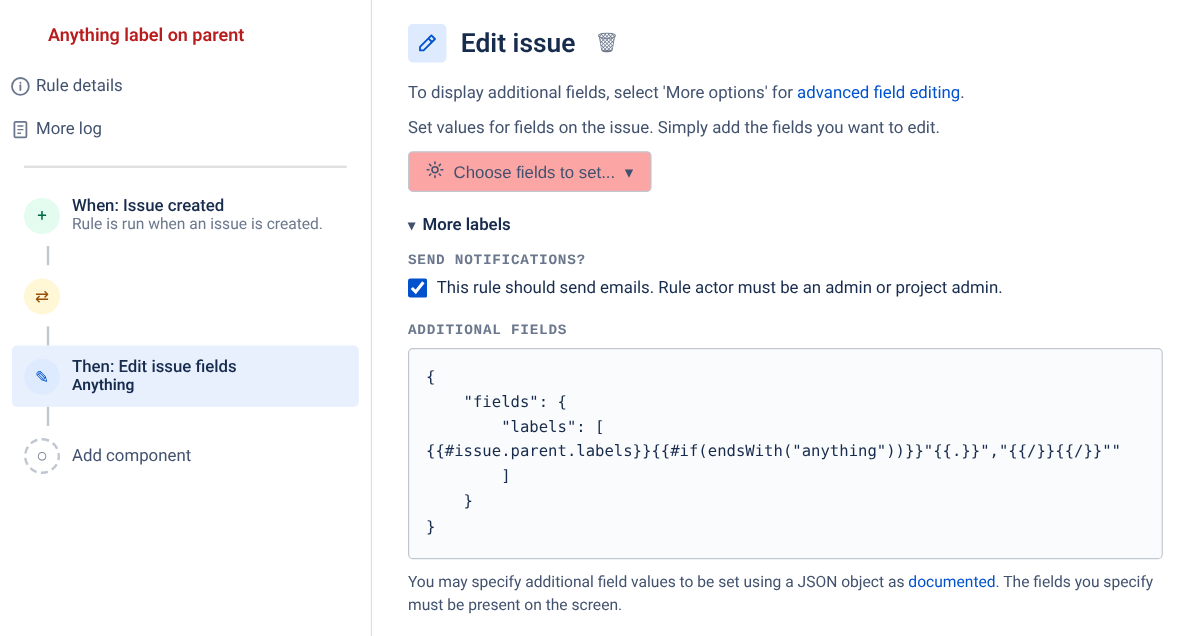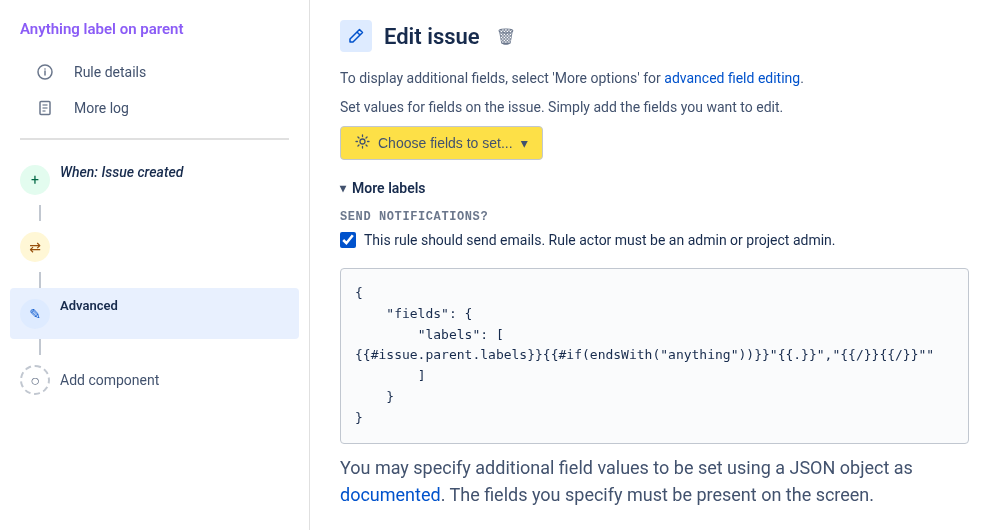--- a/index.html
+++ b/index.html
@@ -19,28 +19,29 @@
       min-width: 310px;
       border-right: 1px solid #e0e0e0;
       padding: 20px 0;
       display: flex;
       flex-direction: column;
       gap: 4px;
     }
     .sidebar-title {
       font-size: 15px;
       font-weight: 600;
-      color: #8b5cf6;
+      color: #b91c1c;
       padding: 0 20px 14px 20px;
+      margin-left: 20px;
     }
     .sidebar-nav-item {
       display: flex;
       align-items: center;
-      gap: 20px;
-      padding: 7px 36px;
+      gap: 4px;
+      padding: 7px 8px;
       cursor: pointer;
       color: #42526e;
       font-size: 14px;
     }
     .sidebar-nav-icon {
       width: 18px;
       height: 18px;
       display: flex;
       align-items: center;
       justify-content: center;
@@ -94,21 +95,20 @@
       margin-top: 1px;
     }
     .step-icon.green { background: #e3fcef; color: #006644; }
     .step-icon.yellow { background: #fff7d6; color: #974F0C; }
     .step-icon.blue { background: #deebff; color: #0052cc; }
     .step-content {}
     .step-title {
       font-size: 14px;
       font-weight: 500;
       color: #172b4d;
-      font-style: italic;
     }
     .step-subtitle {
       font-size: 13px;
       color: #6b778c;
     }
     .step-subtitle.bold {
       font-weight: 600;
       color: #172b4d;
     }
 
@@ -182,21 +182,21 @@
     }
 
     
     .choose-fields-btn {
       display: inline-flex;
       align-items: center;
       gap: 8px;
       padding: 7px 14px;
       border: 1px solid #c1c7d0;
       border-radius: 4px;
-      background: #fde047;
+      background: #fca5a5;
       cursor: pointer;
       font-size: 14px;
       color: #42526e;
       margin-bottom: 20px;
     }
 
     
     .more-options-toggle {
       display: flex;
       align-items: center;
@@ -248,21 +248,21 @@
       font-size: 13px;
       color: #172b4d;
       min-height: 140px;
       white-space: pre-wrap;
       word-break: break-all;
       line-height: 1.6;
       margin-bottom: 10px;
     }
 
     .footer-note {
-      font-size: 18px;
+      font-size: 13px;
       color: #42526e;
       line-height: 1.5;
     }
   </style>
 </head>
 <body>
 
 <aside class="sidebar">
   <div class="sidebar-title">Anything label on parent</div>
 
@@ -291,37 +291,39 @@
 
   <hr class="sidebar-divider">
 
   <div class="rule-steps">
 
     <div class="step-wrapper">
       <div class="step-item">
         <div class="step-icon green">+</div>
         <div class="step-content">
           <div class="step-title">When: Issue created</div>
+          <div class="step-subtitle">Rule is run when an issue is created.</div>
         </div>
       </div>
       <div class="step-connector"></div>
     </div>
 
     <div class="step-wrapper">
       <div class="step-item">
         <div class="step-icon yellow">⇄</div>
       </div>
       <div class="step-connector"></div>
     </div>
 
     <div class="step-wrapper">
       <div class="step-item active">
         <div class="step-icon blue">✎</div>
         <div class="step-content">
-          <div class="step-subtitle bold">Advanced</div>
+          <div class="step-title">Then: Edit issue fields</div>
+          <div class="step-subtitle bold">Anything</div>
         </div>
       </div>
       <div class="step-connector"></div>
     </div>
 
     <div class="add-component">
       <div class="add-component-circle">○</div>
       <span>Add component</span>
     </div>
   </div>
@@ -365,20 +367,21 @@
   </div>
 
   
   <div class="field-label">Send notifications?</div>
   <div class="checkbox-row">
     <input type="checkbox" checked="" id="send-emails-cb" style="">
     <label for="send-emails-cb" class="checkbox-label">This rule should send emails. Rule actor must be an admin or project admin.</label>
   </div>
 
   
+  <div class="field-label">Additional fields</div>
   <div class="json-box">{
     "fields": {
         "labels": [
 {{#issue.parent.labels}}{{#if(endsWith("anything"))}}"{{.}}","{{/}}{{/}}"" 
         ]
     }
 }</div>
 
   
   <p class="footer-note">

